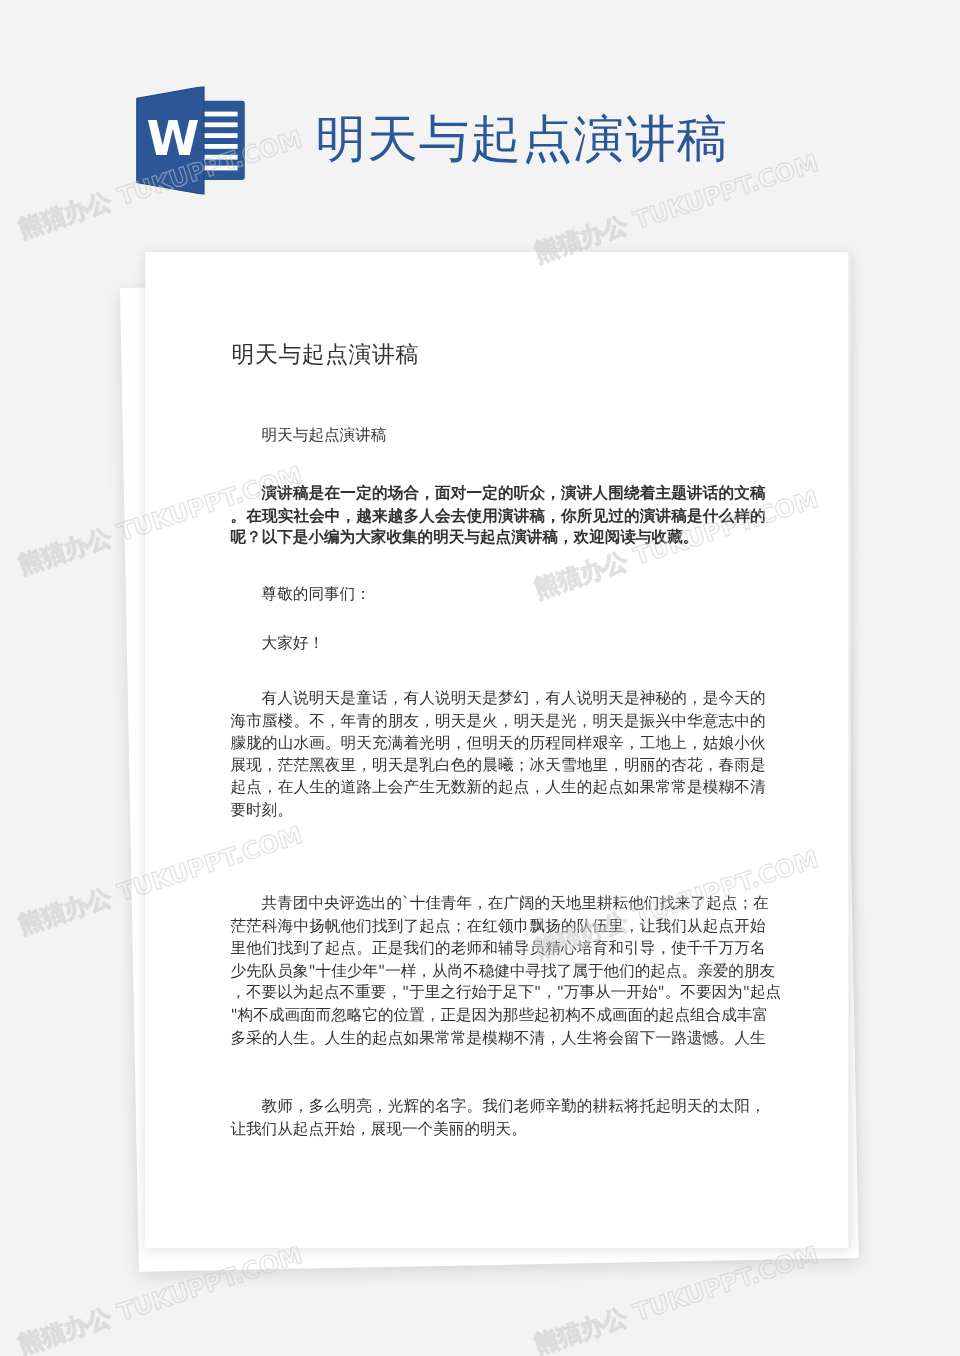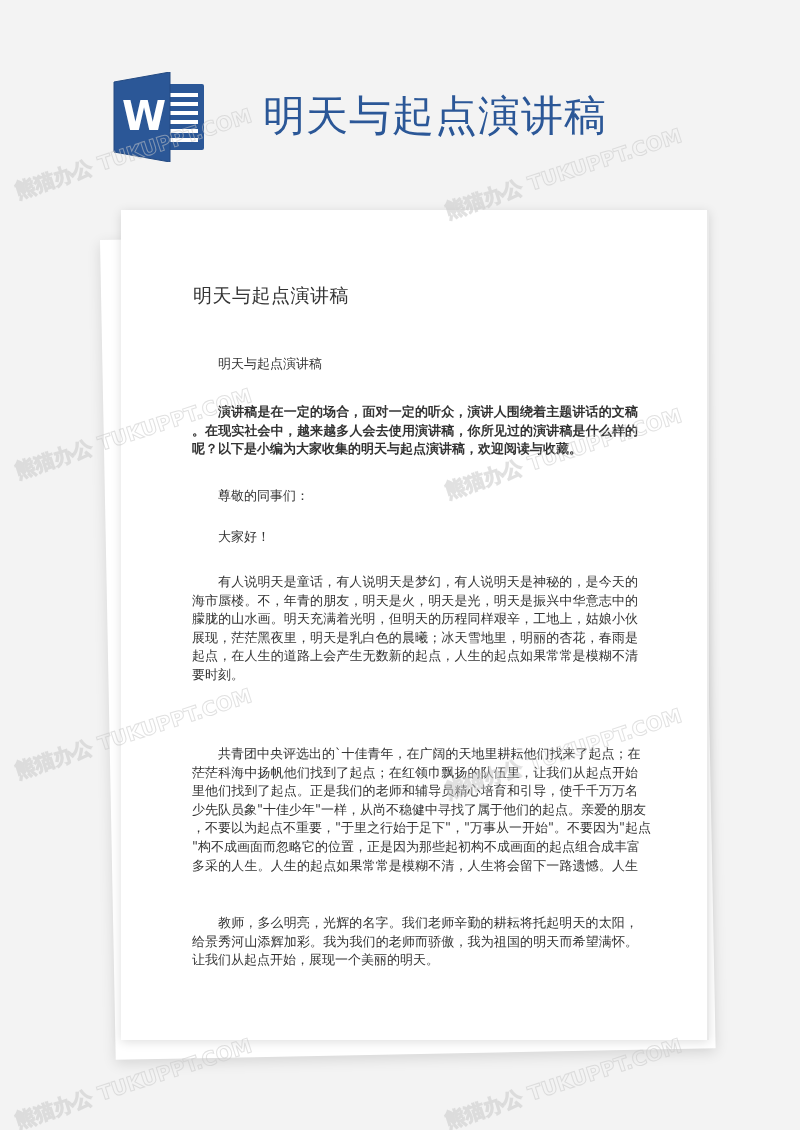--- a/index.html
+++ b/index.html
@@ -103,21 +103,20 @@
       <span class="line">茫茫科海中扬帆他们找到了起点；在红领巾飘扬的队伍里，让我们从起点开始</span>
       <span class="line">里他们找到了起点。正是我们的老师和辅导员精心培育和引导，使千千万万名</span>
       <span class="line">少先队员象"十佳少年"一样，从尚不稳健中寻找了属于他们的起点。亲爱的朋友</span>
       <span class="line">，不要以为起点不重要，"于里之行始于足下"，"万事从一开始"。不要因为"起点</span>
       <span class="line">"构不成画面而忽略它的位置，正是因为那些起初构不成画面的起点组合成丰富</span>
       <span class="line">多采的人生。人生的起点如果常常是模糊不清，人生将会留下一路遗憾。人生</span>
     </div>
 
     <div class="para" style="top:704px;">
       <span class="line indent">教师，多么明亮，光辉的名字。我们老师辛勤的耕耘将托起明天的太阳，</span>
-      <span class="line">给景秀河山添辉加彩。我为我们的老师而骄傲，我为祖国的明天而希望满怀。</span>
       <span class="line last">让我们从起点开始，展现一个美丽的明天。</span>
     </div>
   </div>
 </div>
 
 <div class="watermark" style="left:10px;top:140px;">熊猫办公 TUKUPPT.COM</div>
 <div class="watermark" style="left:440px;top:160px;">熊猫办公 TUKUPPT.COM</div>
 <div class="watermark" style="left:10px;top:420px;">熊猫办公 TUKUPPT.COM</div>
 <div class="watermark" style="left:440px;top:440px;">熊猫办公 TUKUPPT.COM</div>
 <div class="watermark" style="left:10px;top:720px;">熊猫办公 TUKUPPT.COM</div>

